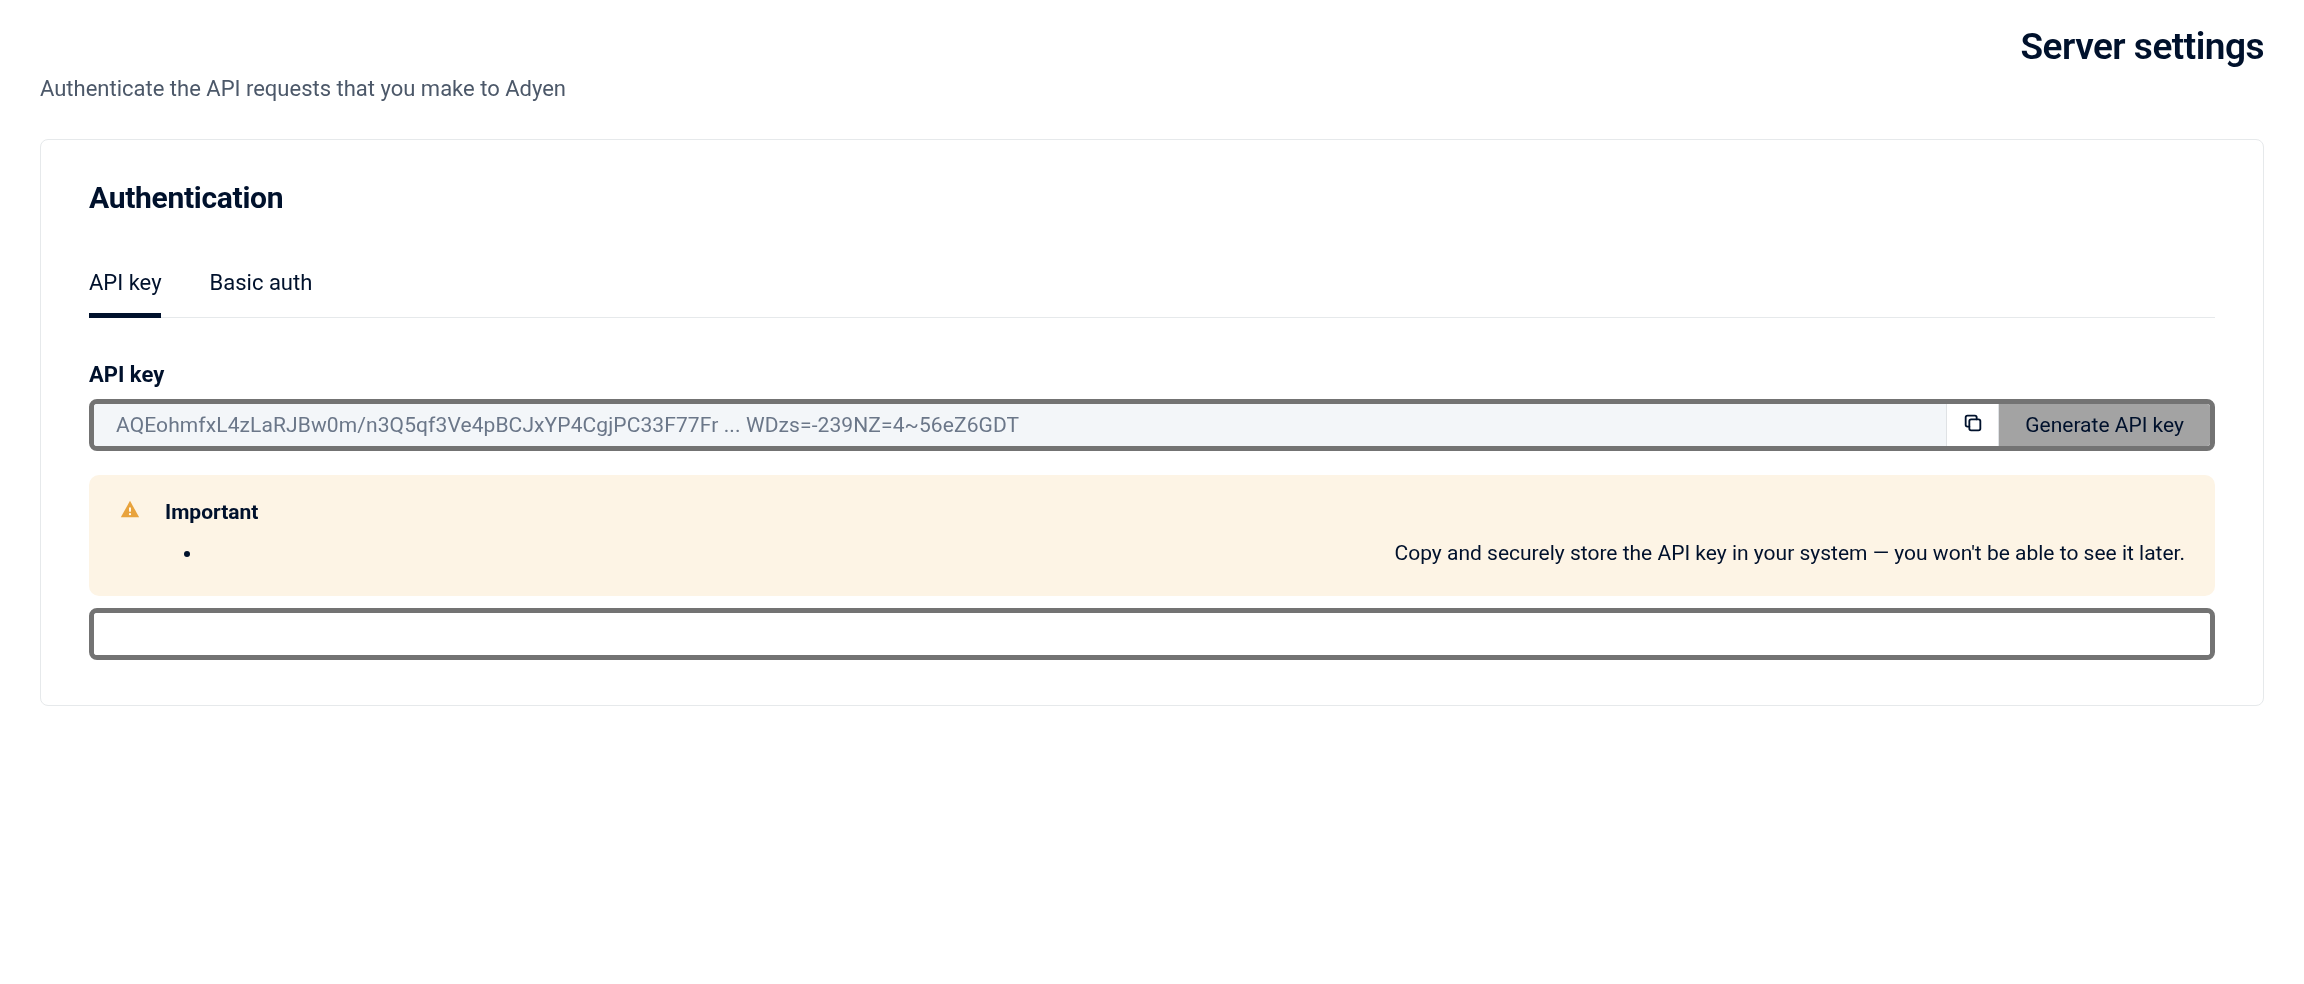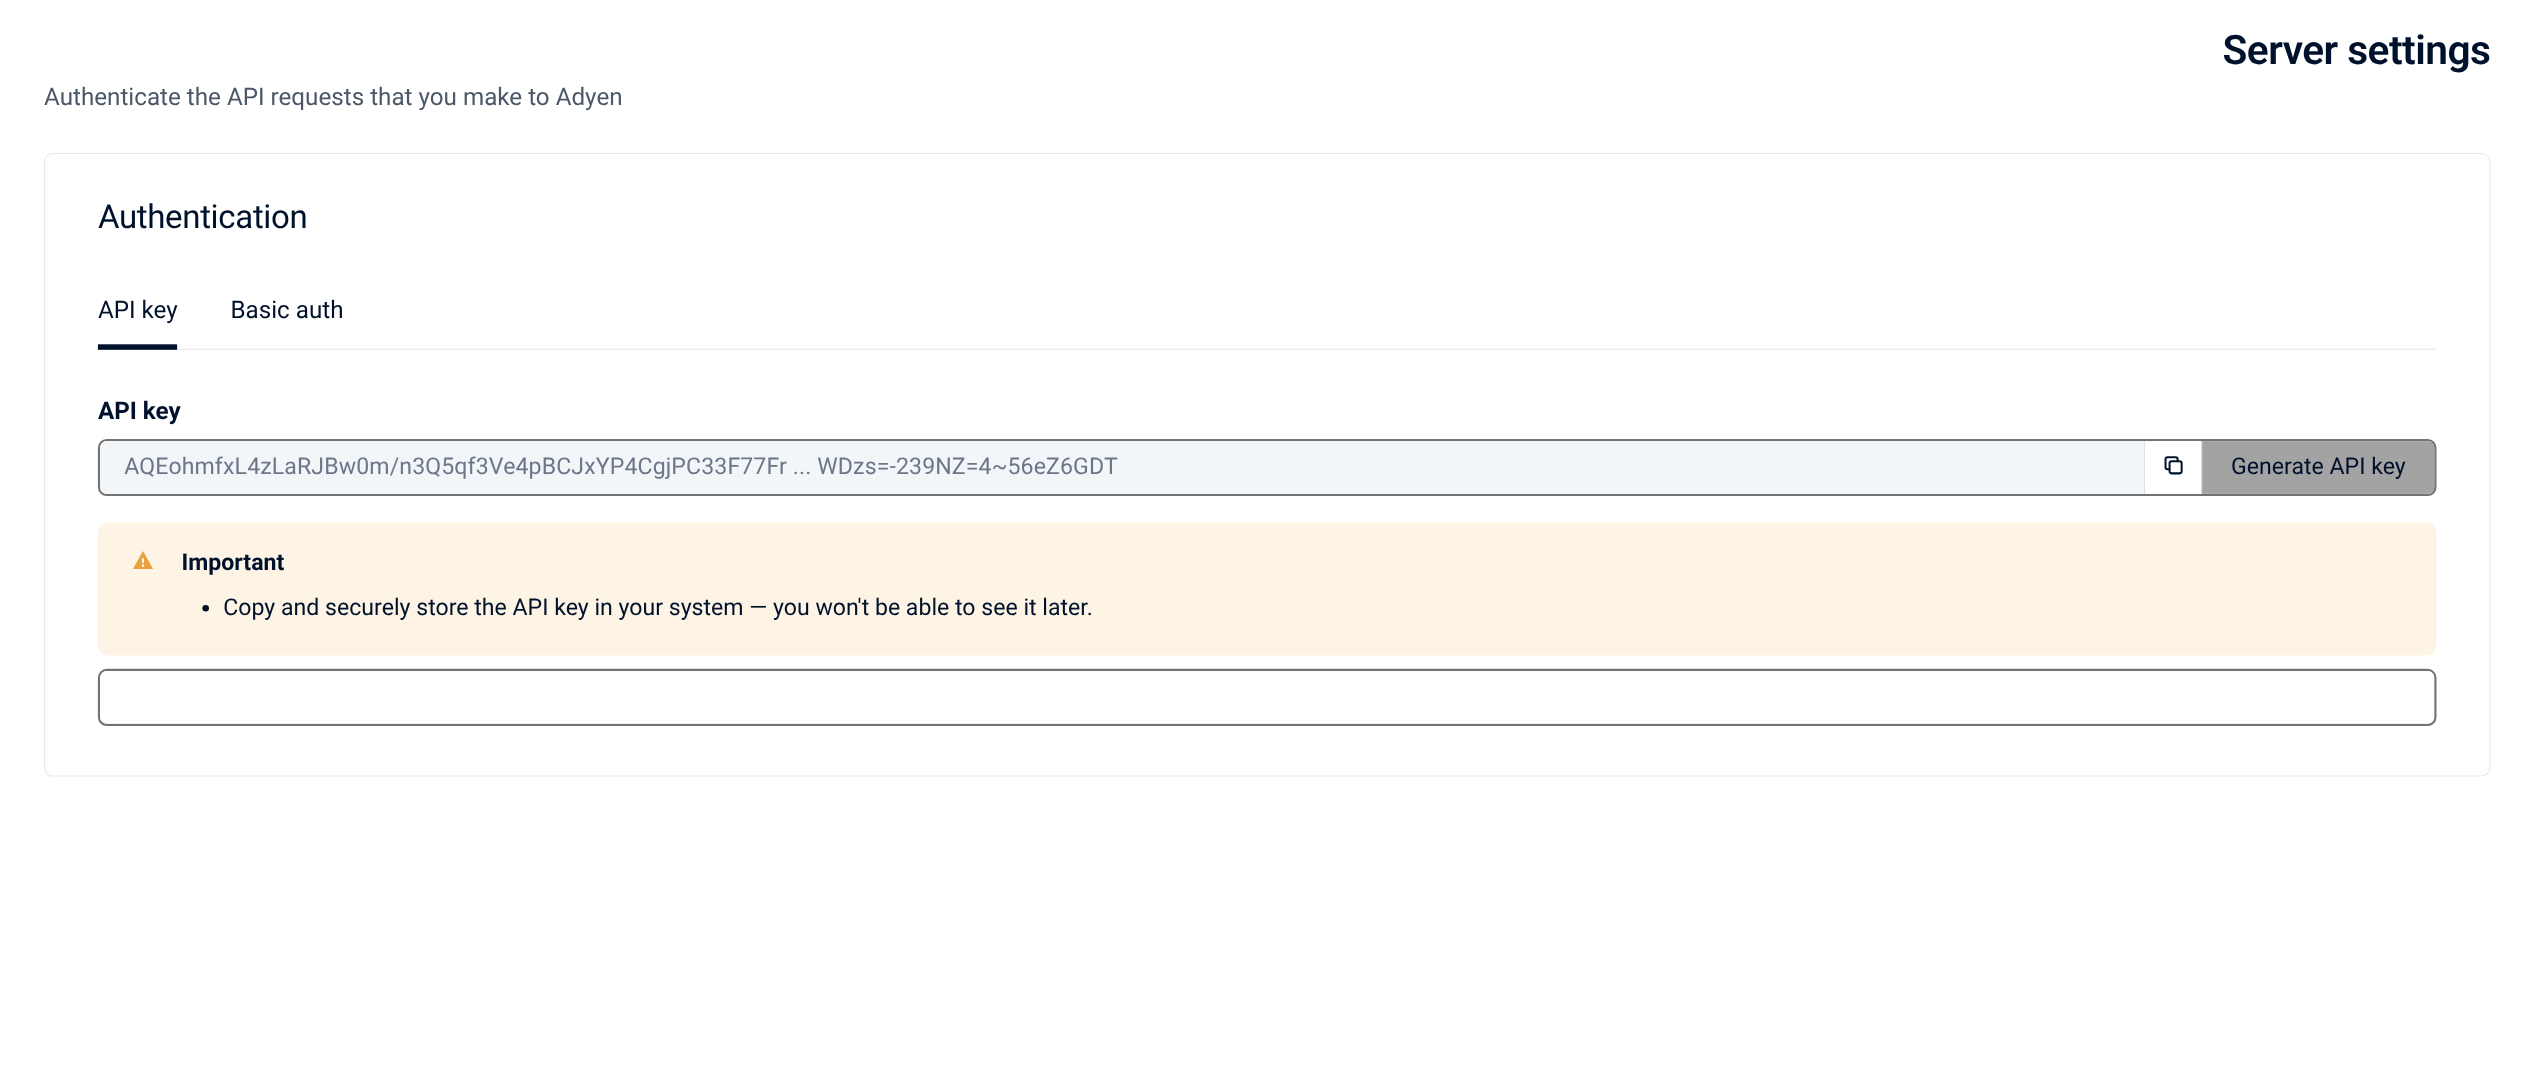--- a/index.html
+++ b/index.html
@@ -27,21 +27,21 @@
       font-weight: 400;
     }
     .card {
       margin-top: 38px;
       border: 1px solid #e6e9eb;
       border-radius: 8px;
       padding: 40px 48px 45px 48px;
     }
     .card-title {
       font-size: 30px;
-      font-weight: 400;
+      font-weight: 700;
       color: #00112c;
       letter-spacing: -0.3px;
     }
     .tabs {
       display: flex;
       gap: 48px;
       margin-top: 55px;
       border-bottom: 1px solid #e6e9eb;
     }
     .tab {
@@ -64,21 +64,21 @@
     .field-label {
       font-size: 22px;
       font-weight: 700;
       color: #00112c;
       margin-top: 44px;
     }
     .input-row {
       display: flex;
       align-items: stretch;
       margin-top: 12px;
-      border: 2px solid #737373;
+      border: 5px solid #737373;
       border-radius: 8px;
       overflow: hidden;
       height: 52px;
     }
     .api-key-value {
       flex: 1;
       background: #f3f6f9;
       padding: 0 22px;
       font-size: 21px;
       color: #6b7789;
@@ -122,20 +122,21 @@
       gap: 24px;
     }
     .alert-title {
       font-size: 21px;
       font-weight: 700;
       color: #00112c;
     }
     .alert-body {
       margin-top: 14px;
       padding-left: 64px;
+      text-align: right;
     }
     .alert-body ul {
       list-style: disc;
       padding-left: 20px;
     }
     .alert-body li {
       font-size: 21px;
       color: #00112c;
       line-height: 1.4;
     }

